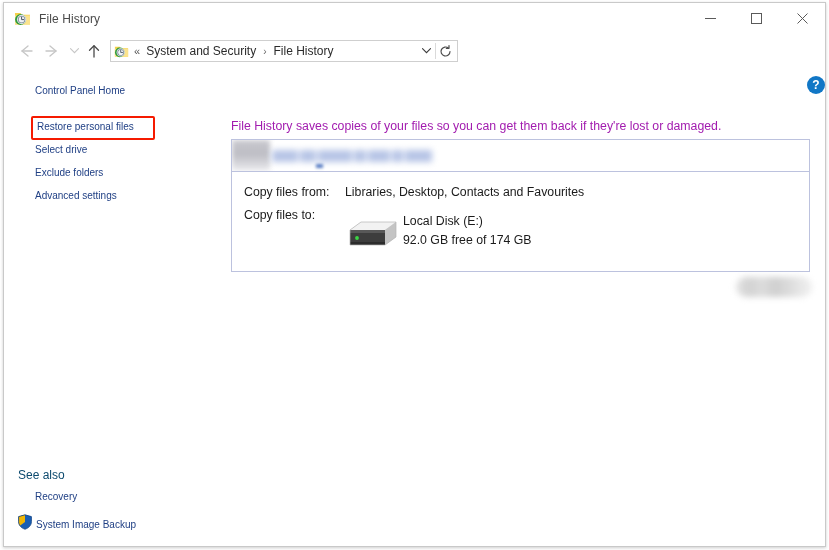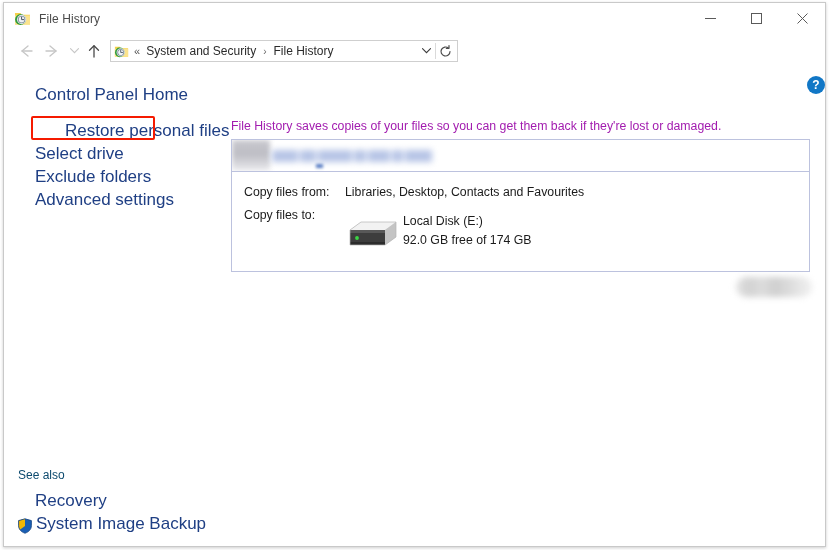--- a/index.html
+++ b/index.html
@@ -121,27 +121,27 @@
     width: 821px; height: 478px;
     background: #ffffff;
   }
 
   
   #leftnav {
     position: absolute; left: 0; top: 0;
     width: 222px; height: 478px;
   }
   .navlink {
-    font-size: 17px; color: #1f3f84;
+    font-size: 10px; color: #1f3f84;
     padding: 0; margin: 0;
     white-space: nowrap;
     display: inline-block;
   }
   #nav-home      { position: absolute; left: 31px; top: 17px; }
-  #nav-restore   { position: absolute; left: 33px; top: 53px; margin-left: 28px; }
+  #nav-restore   { position: absolute; left: 33px; top: 53px; }
   #nav-select    { position: absolute; left: 31px; top: 76px; }
   #nav-exclude   { position: absolute; left: 31px; top: 99px; }
   #nav-advanced  { position: absolute; left: 31px; top: 122px; }
 
   #restore-highlight {
     position: absolute;
     left: 27px; top: 48px;
     width: 124px; height: 24px;
     border: 2px solid #f51a00;
     border-radius: 2px;

